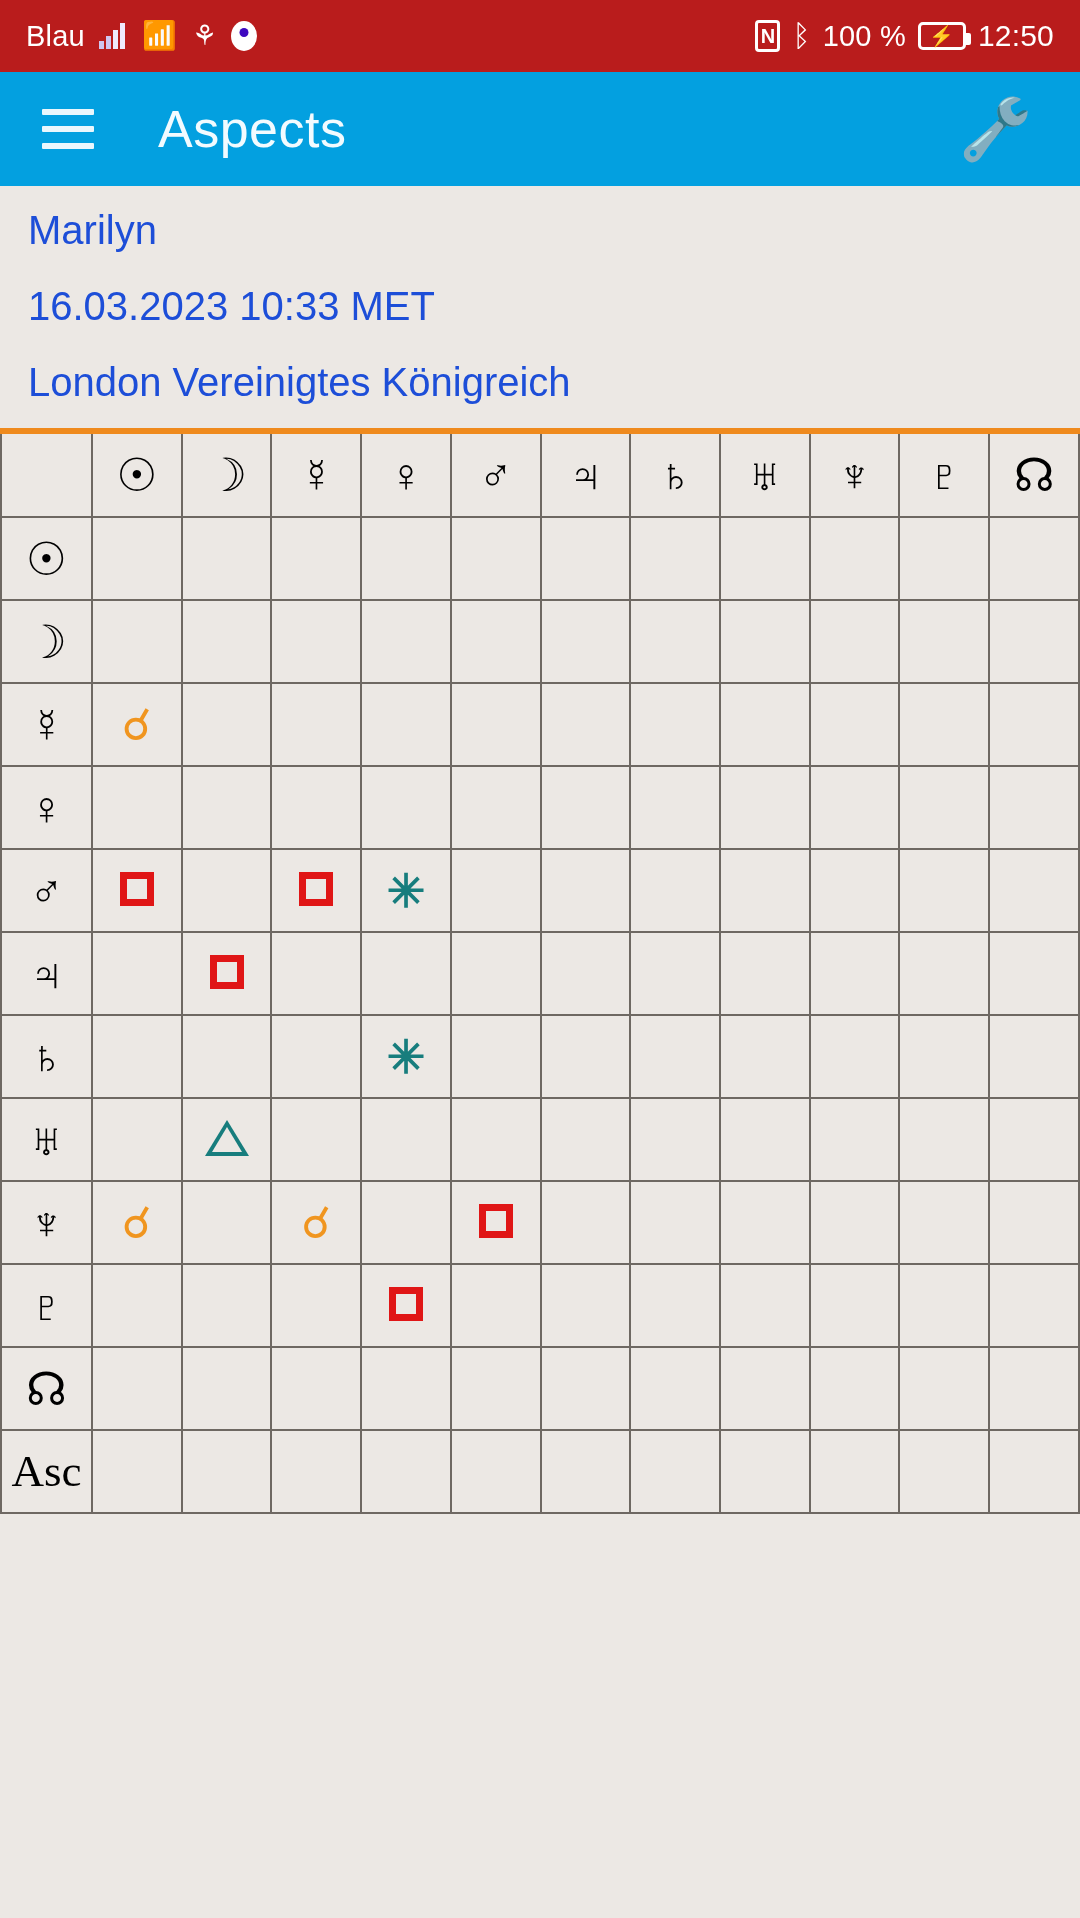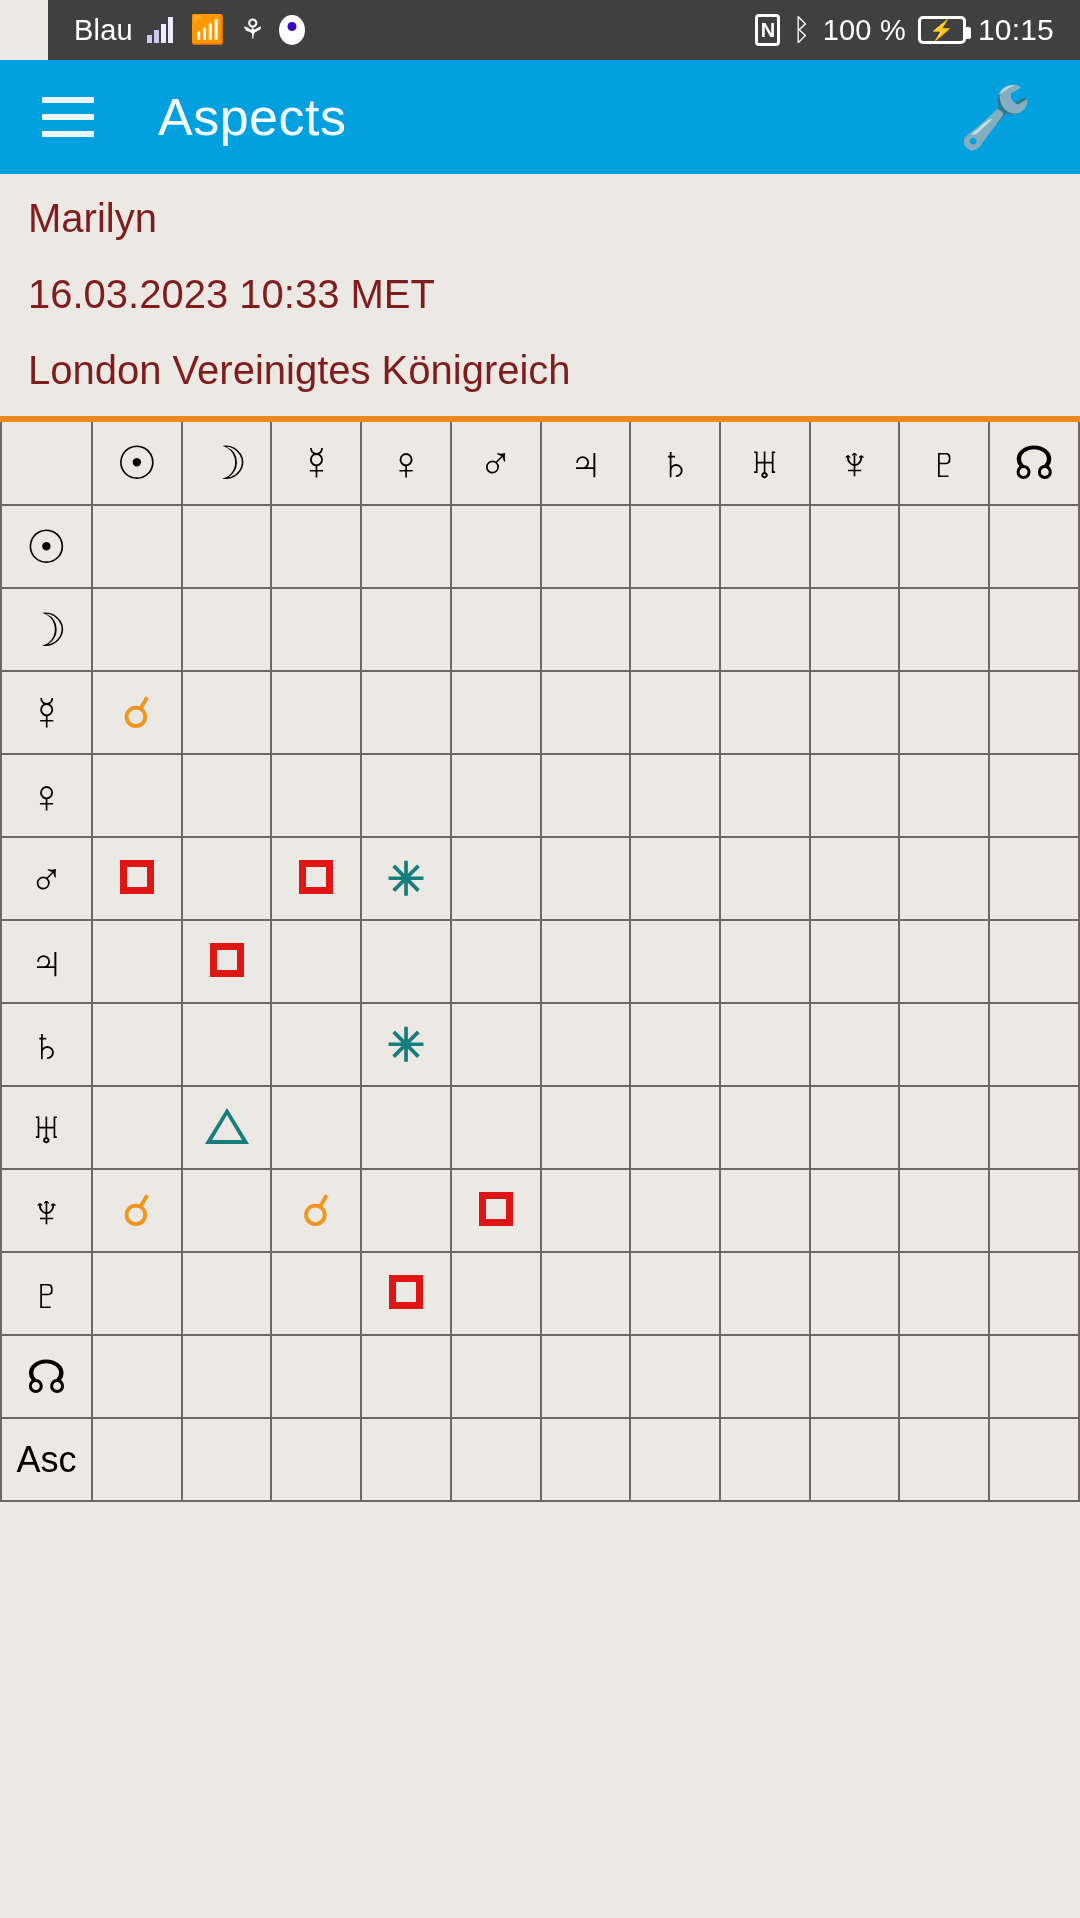--- a/index.html
+++ b/index.html
@@ -5,23 +5,23 @@
   * { box-sizing: border-box; margin: 0; padding: 0; }
   html, body {
     width: 1080px; height: 1918px;
     background: #ece8e4;
     font-family: "Liberation Sans", sans-serif;
     overflow: hidden;
   }
 
   
   .statusbar {
-    height: 60px; background: #404040; color: #ffffff;
+    height: 72px; background: #b91c1c; color: #ffffff;
     display: flex; align-items: center; padding: 0 26px;
-    font-size: 29px; letter-spacing: .2px; margin-left: 48px;
+    font-size: 29px; letter-spacing: .2px;
   }
   .sb-left { display: flex; align-items: center; gap: 14px; }
   .sb-right { margin-left: auto; display: flex; align-items: center; gap: 12px; }
   .carrier { font-size: 29px; font-weight: 400; }
 
   .ic { display: inline-block; line-height: 1; }
   .signal { width: 30px; height: 26px; position: relative; }
   .signal i { position: absolute; bottom: 0; width: 5px; background: #d6cff2; }
   .signal i:nth-child(1) { left: 0;  height: 8px; background:#cfc6ef;}
   .signal i:nth-child(2) { left: 7px; height: 13px; background:#cfc6ef;}
@@ -53,40 +53,40 @@
   }
   .hamburger { width: 52px; height: 40px; display:flex; flex-direction:column;
                justify-content:space-between; margin-left: 12px; }
   .hamburger span { display:block; height: 6px; background: #eaf7fd; border-radius: 1px; }
   .apptitle { font-size: 52px; margin-left: 64px; font-weight: 400; color:#f2fbff; letter-spacing:.5px; }
   .wrench { margin-left:auto; font-size: 60px; color:#d8eef9; margin-right: 16px;
             transform: scaleX(-1); }
 
   
   .info { padding: 24px 28px 18px 28px; background:#ece8e4; }
-  .info div { color: #7f1d1d; font-size: 40px; line-height: 1.0; margin-bottom: 36px; }
+  .info div { color: #1d4ed8; font-size: 40px; line-height: 1.0; margin-bottom: 36px; }
   .info div:last-child { margin-bottom: 8px; }
 
   .divider { height: 6px; background: #ef8a1d; }
 
   
   table.aspects { width: 1080px; border-collapse: collapse; table-layout: fixed; background:#ece8e4;}
   table.aspects col.lab { width: 74px; }
   table.aspects col.c { width: 73px; }
   table.aspects td {
     border: 2px solid #6e6862;
     height: 83px;
     text-align: center;
     vertical-align: middle;
     padding: 0;
     background: #ece8e4;
   }
   table.aspects tr:first-child td { border-top: none; }
   td.rowlabel, td.colhead { font-size: 46px; color: #000; line-height: 1; }
-  td.rowlabel.txt, td.colhead.txt { font-size: 36px; font-family:Liberation Sans, sans-serif; }
+  td.rowlabel.txt, td.colhead.txt { font-size: 45px; font-family:Liberation Serif, serif; }
   td:first-child { border-left: none; }
   td:last-child { border-right: none; }
 
   .glyph { display:inline-block; line-height: 1; }
 
   
   .m { display:inline-block; line-height:1; }
   .m-conj { color:#f0951f; font-size: 44px; }
   .m-square { width: 34px; height: 34px; border: 7px solid #e01616; display:inline-block; }
   .m-sextile { color:#177d7d; font-size: 46px; font-weight:bold; }
@@ -112,21 +112,21 @@
     <span class="ic usb">⚘</span>
     <span class="ic eye"></span>
   </div>
   <div class="sb-right">
     <span class="nfcbox">N</span>
     <span class="ic bt">ᛒ</span>
     <span class="pct">100 %</span>
     <span class="battery">
         <span class="bolt">⚡</span>
       </span>
-    <span class="clock">10:15</span>
+    <span class="clock">12:50</span>
   </div>
 </div>
 
 <div class="appbar">
   <div class="hamburger">
     <span></span>
       <span></span>
       <span></span>
   </div>
   <div class="apptitle">Aspects</div>

